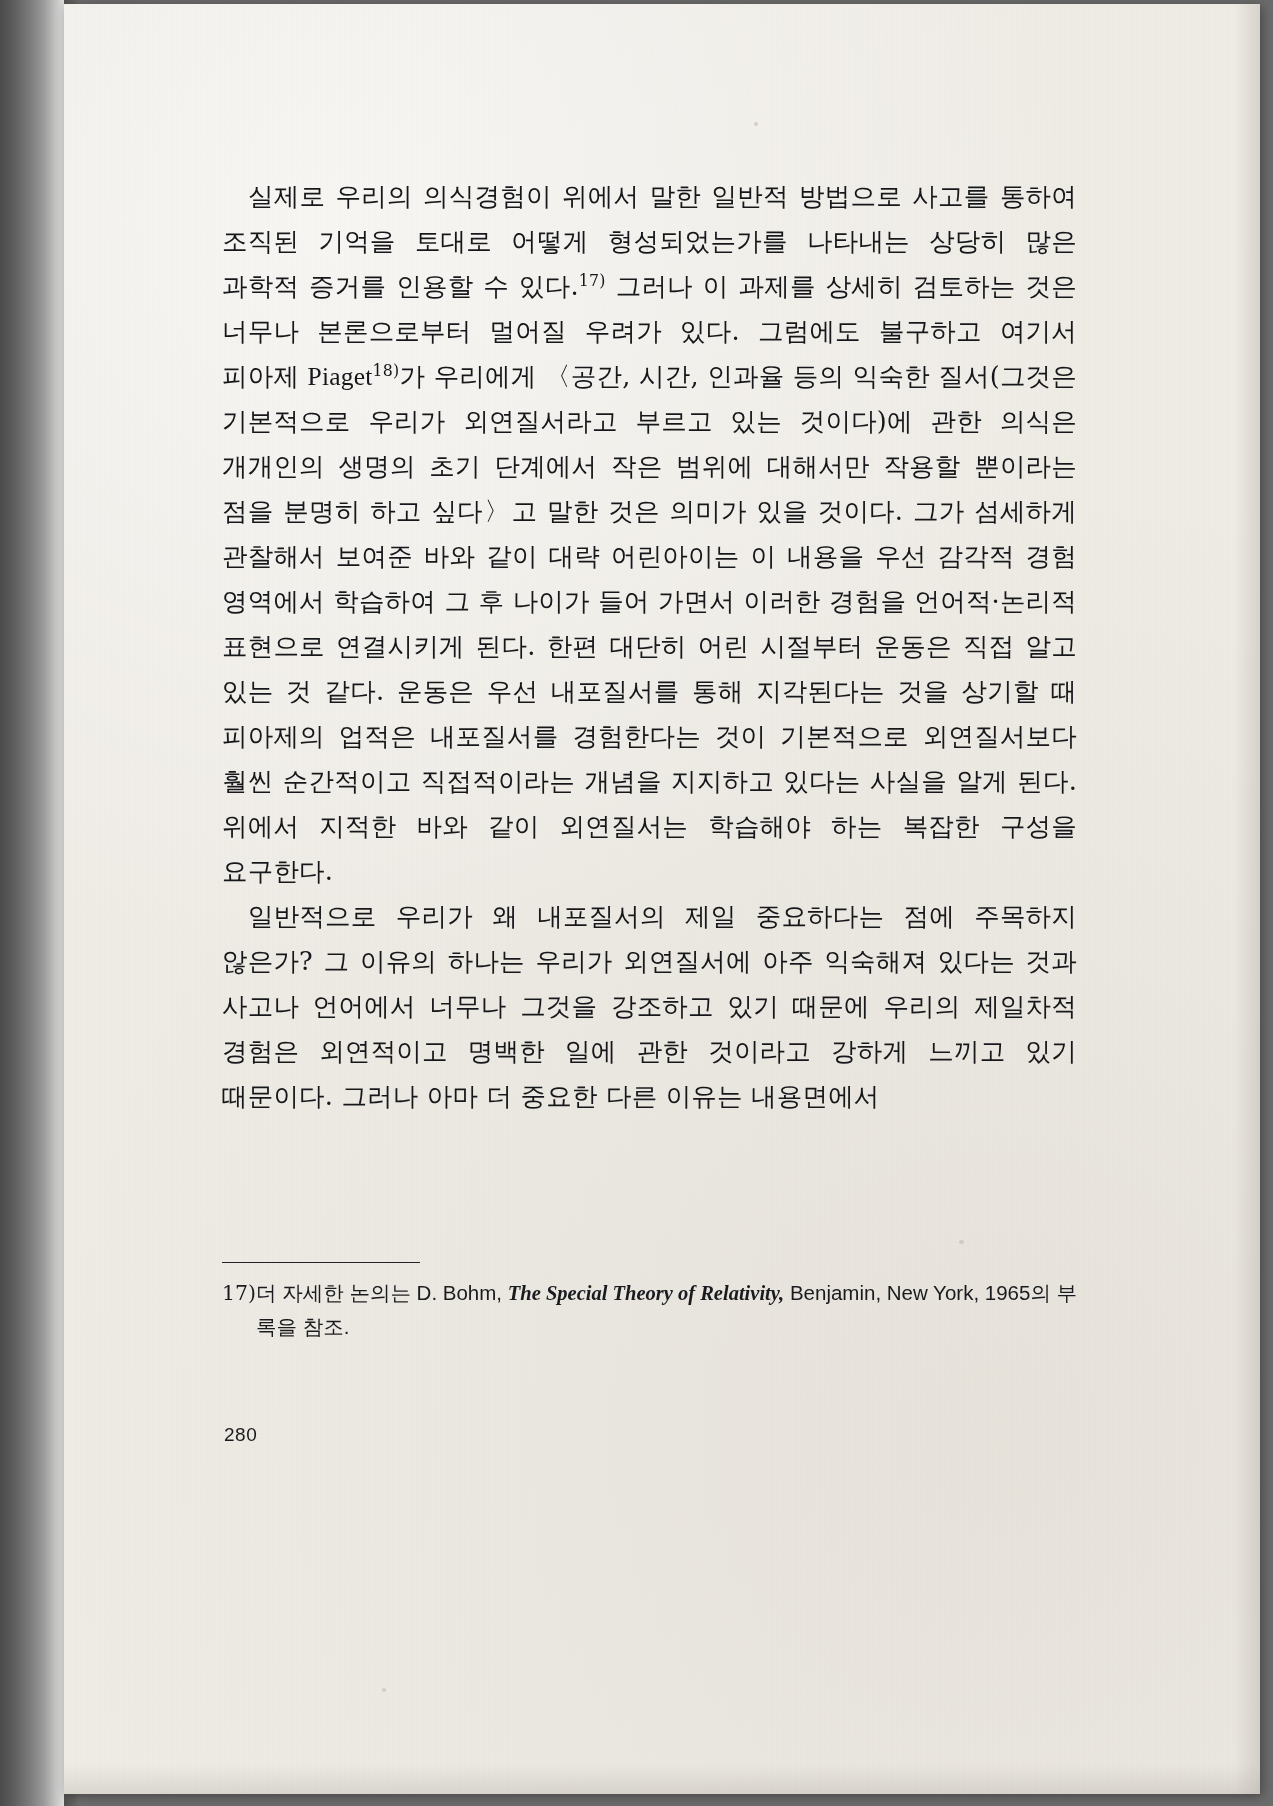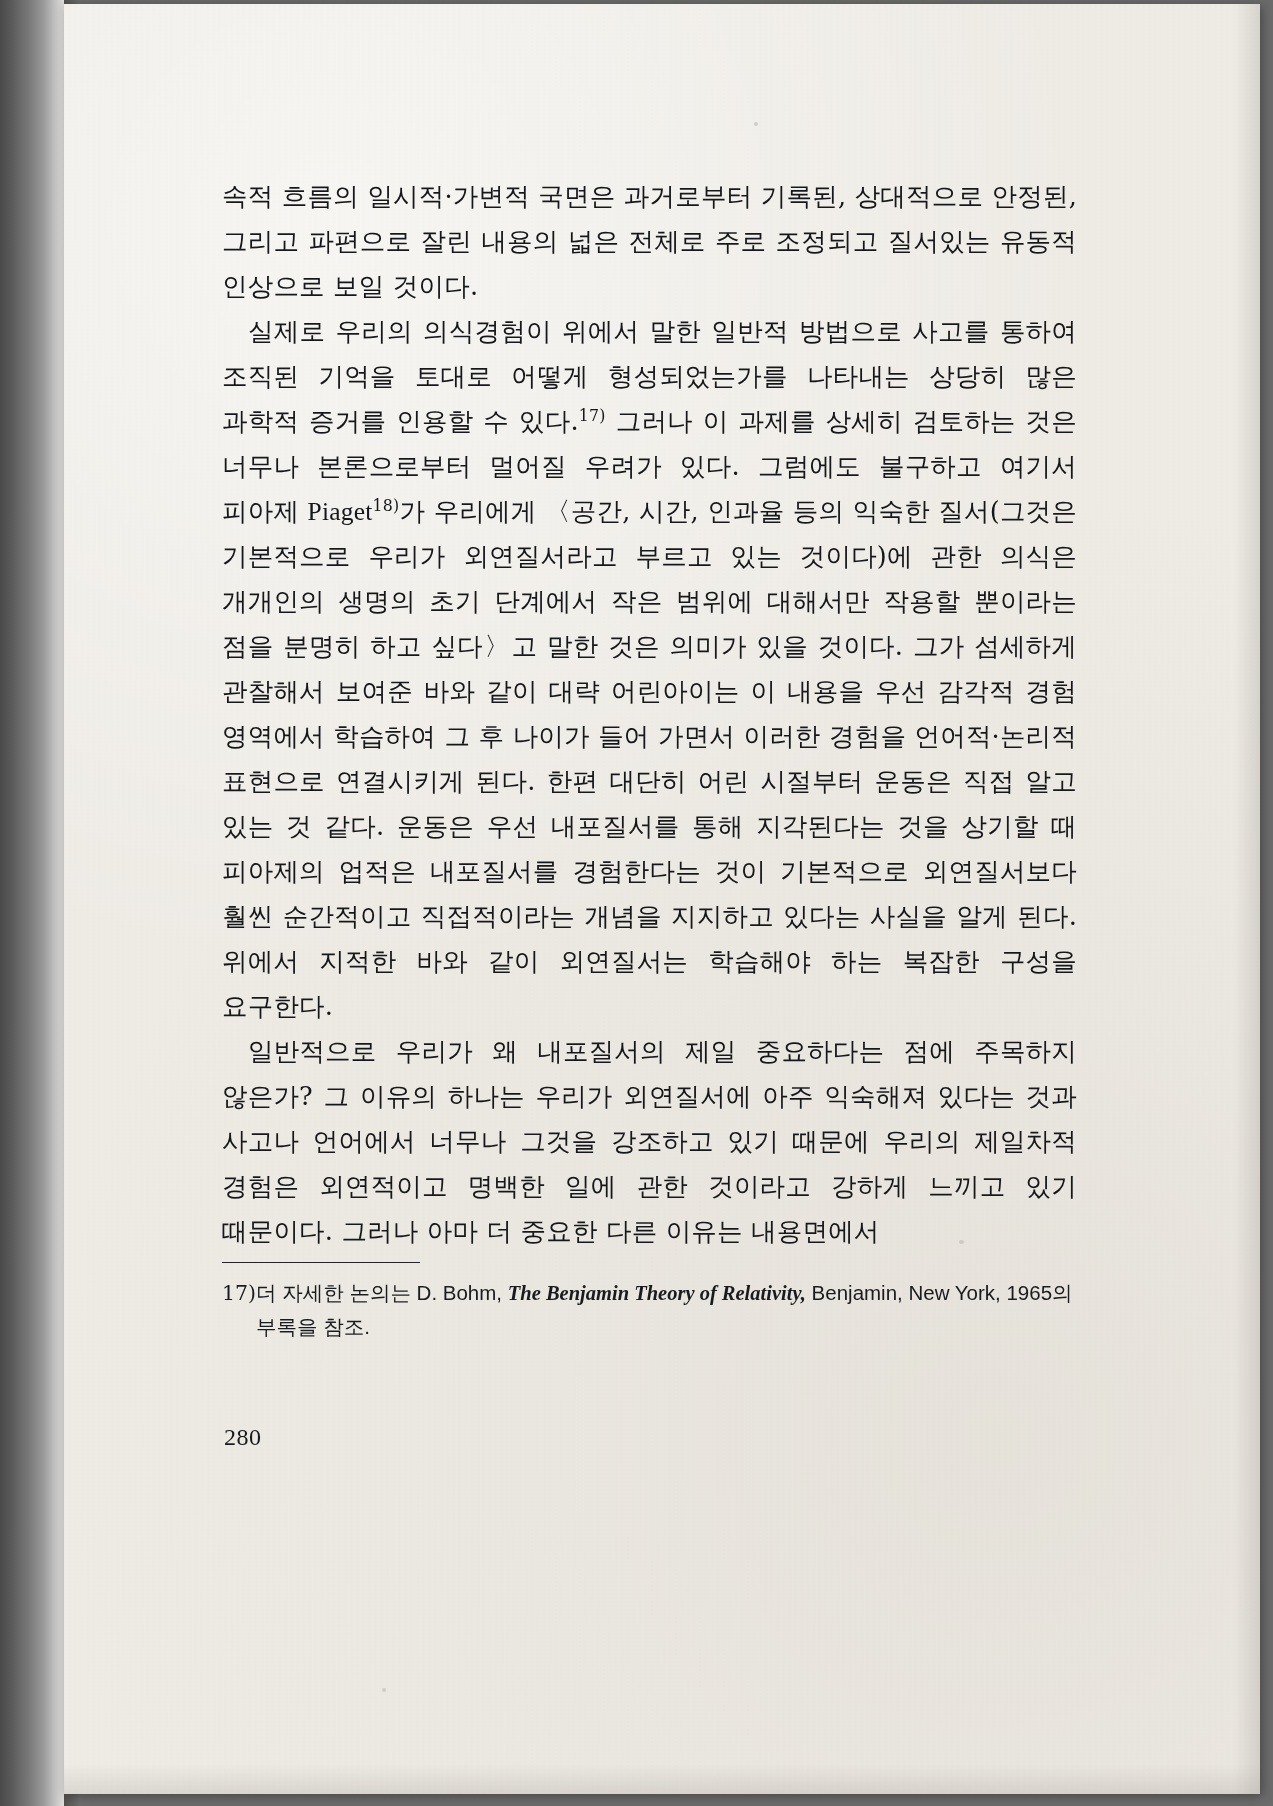--- a/index.html
+++ b/index.html
@@ -151,22 +151,22 @@
   }
   .footnote .roman {
     font-family: Liberation Sans, sans-serif;
   }
 
   
   .page-number {
     position: absolute;
     left: 160px;
     top: 1420px;
-    font-family: Liberation Serif, serif;
-    font-size: 24px;
+    font-family: Liberation Sans, sans-serif;
+    font-size: 19px;
     letter-spacing: 0.5px;
     color: #1a1b1f;
     text-align: right;
   }
 
   
   .speck {
     position: absolute;
     background: #b9b3aa;
     border-radius: 50%;
@@ -184,27 +184,26 @@
 <div class="page-sheet">
   <div class="grain"></div>
   <div class="page-edge-right"></div>
   <div class="page-edge-bottom"></div>
 
   <span class="speck" style="left:690px; top:118px; width:4px; height:4px;"></span>
   <span class="speck" style="left:895px; top:1236px; width:5px; height:4px;"></span>
   <span class="speck" style="left:318px; top:1684px; width:4px; height:4px;"></span>
 
   <div class="text-block">
-    <p class="body-para">속적 흐름의 일시적·가변적 국면은 과거로부터 기록된, 상대적으로 안정된, 그리고 파편으로 잘린 내용의 넓은 전체로 주로 조정되고 질서있는 유동적 인상으로 보일 것이다.</p>
     <p class="body-para indent">실제로 우리의 의식경험이 위에서 말한 일반적 방법으로 사고를 통하여 조직된 기억을 토대로 어떻게 형성되었는가를 나타내는 상당히 많은 과학적 증거를 인용할 수 있다.<sup class="fnref">17)</sup> 그러나 이 과제를 상세히 검토하는 것은 너무나 본론으로부터 멀어질 우려가 있다. 그럼에도 불구하고 여기서 피아제 <span class="latin">Piaget</span><sup class="fnref">18)</sup>가 우리에게 〈공간, 시간, 인과율 등의 익숙한 질서(그것은 기본적으로 우리가 외연질서라고 부르고 있는 것이다)에 관한 의식은 개개인의 생명의 초기 단계에서 작은 범위에 대해서만 작용할 뿐이라는 점을 분명히 하고 싶다〉고 말한 것은 의미가 있을 것이다. 그가 섬세하게 관찰해서 보여준 바와 같이 대략 어린아이는 이 내용을 우선 감각적 경험 영역에서 학습하여 그 후 나이가 들어 가면서 이러한 경험을 언어적·논리적 표현으로 연결시키게 된다. 한편 대단히 어린 시절부터 운동은 직접 알고 있는 것 같다. 운동은 우선 내포질서를 통해 지각된다는 것을 상기할 때 피아제의 업적은 내포질서를 경험한다는 것이 기본적으로 외연질서보다 훨씬 순간적이고 직접적이라는 개념을 지지하고 있다는 사실을 알게 된다. 위에서 지적한 바와 같이 외연질서는 학습해야 하는 복잡한 구성을 요구한다.</p>
     <p class="body-para indent">일반적으로 우리가 왜 내포질서의 제일 중요하다는 점에 주목하지 않은가? 그 이유의 하나는 우리가 외연질서에 아주 익숙해져 있다는 것과 사고나 언어에서 너무나 그것을 강조하고 있기 때문에 우리의 제일차적 경험은 외연적이고 명백한 일에 관한 것이라고 강하게 느끼고 있기 때문이다. 그러나 아마 더 중요한 다른 이유는 내용면에서</p>
   </div>
 
   <div class="footnote-rule"></div>
 
   <div class="footnotes">
     <div class="footnote">
-      <span class="num">17)</span><span class="roman">더 자세한 논의는 D. Bohm, </span><span class="title-italic">The Benjamin Theory of Relativity,</span><span class="roman"> Benjamin, New York, 1965의 부록을 참조.</span>
+      <span class="num">17)</span><span class="roman">더 자세한 논의는 D. Bohm, </span><span class="title-italic">The Special Theory of Relativity,</span><span class="roman"> Benjamin, New York, 1965의 부록을 참조.</span>
     </div>
   </div>
 
   <div class="page-number">280</div>
 </div>
 
 </body></html>

